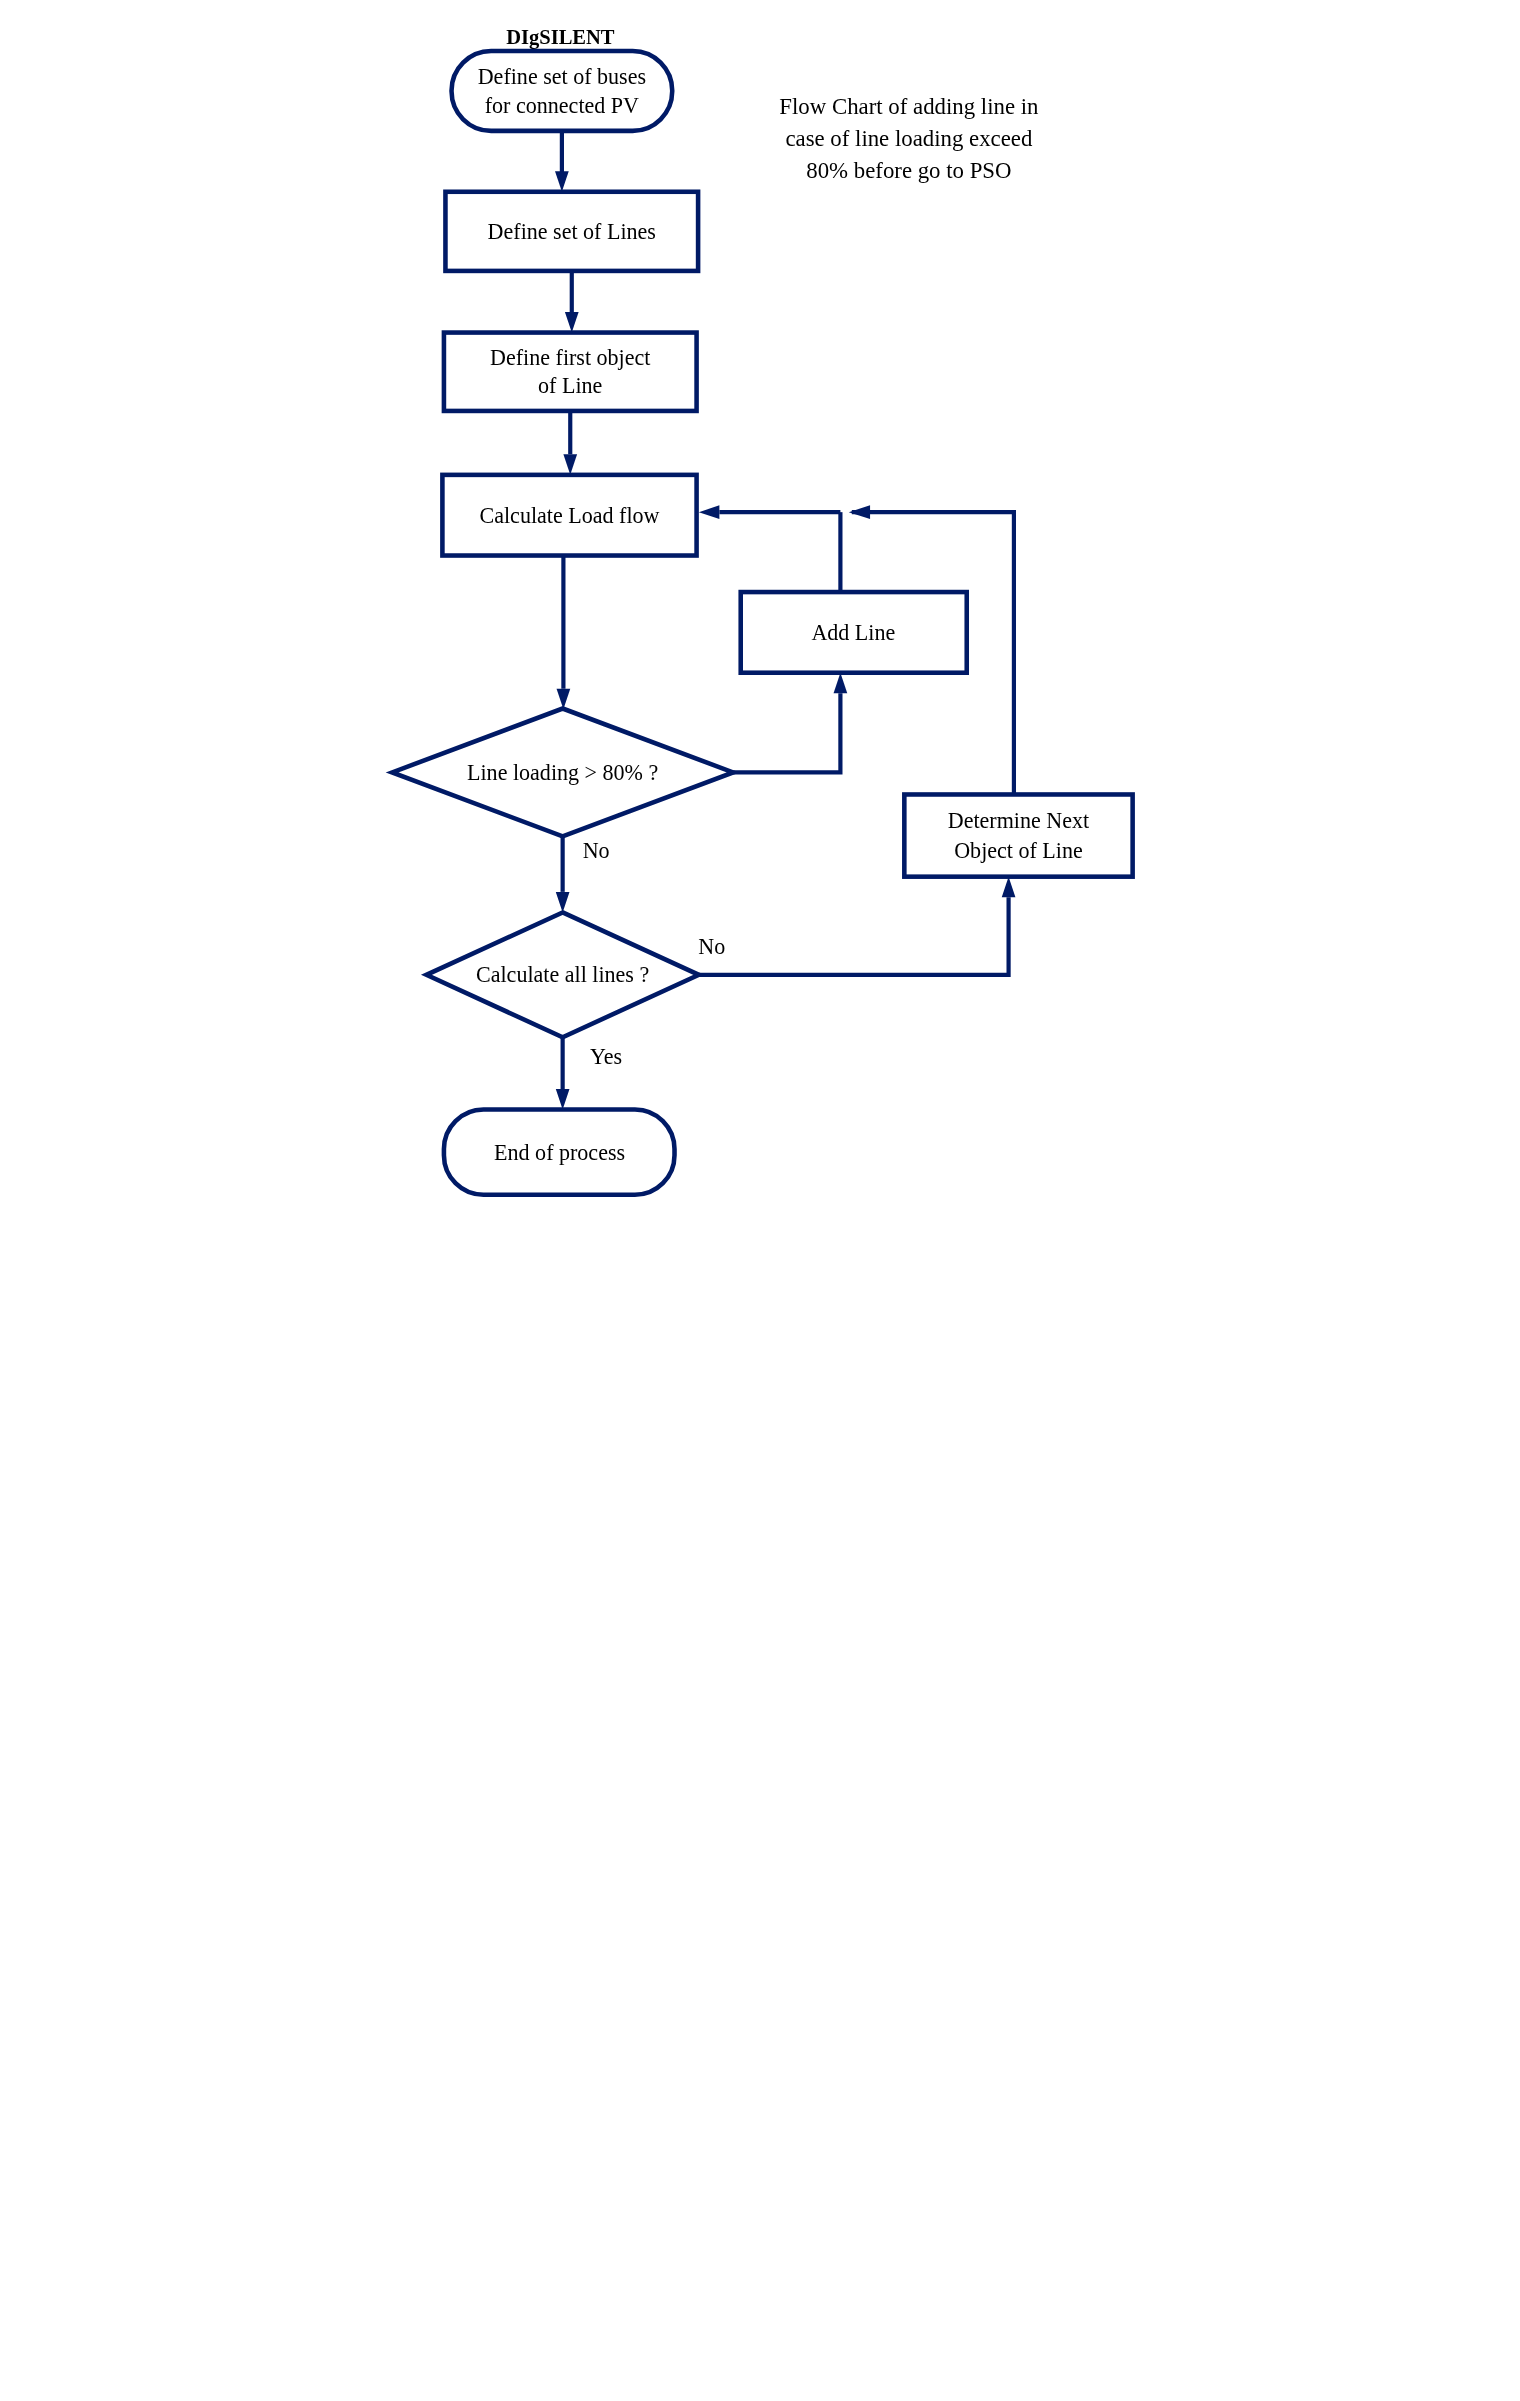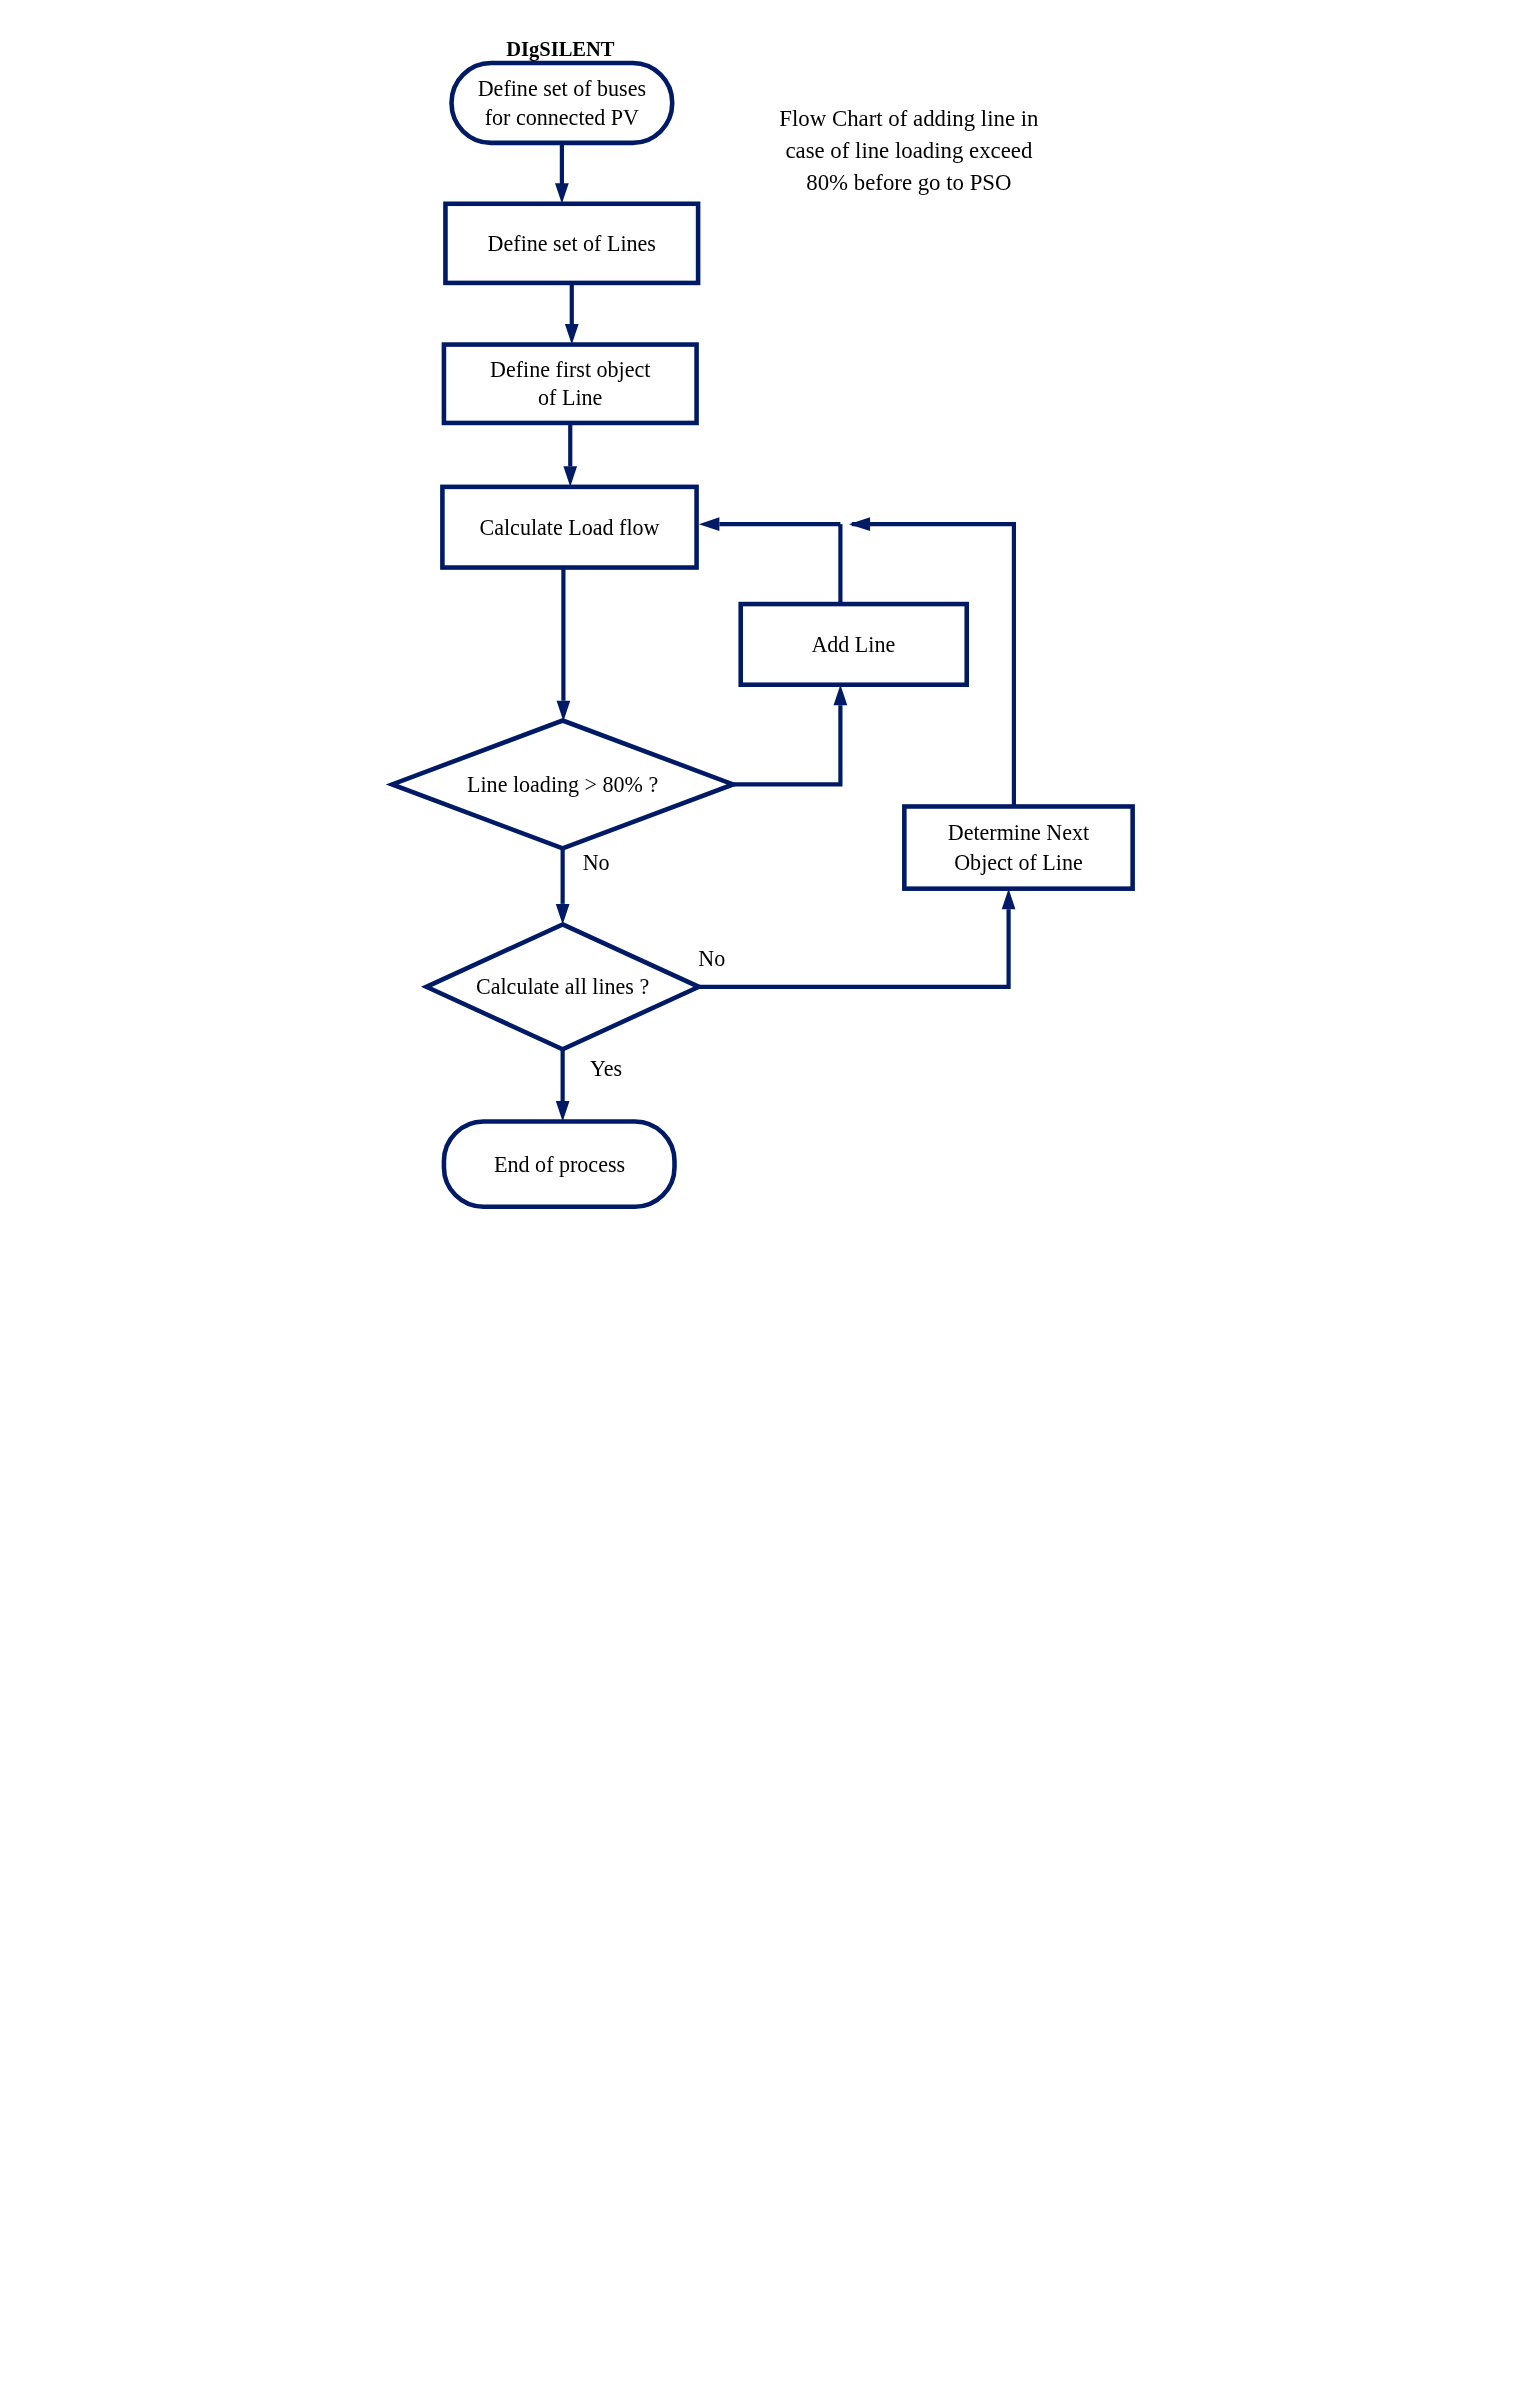--- a/index.html
+++ b/index.html
@@ -1,21 +1,21 @@
 <!DOCTYPE html>
 <html style="--line-color: #001a66; --text-color: #000000; --bg-color: #ffffff;font-size:10.8px"><head>
 <meta charset="utf-8">
 <style>
   :root{
     --line-color:#001a66;
     --text-color:#000000;
     --bg-color:#ffffff;
   }
   html,body{margin:0;padding:0;background:var(--bg-color);}
-  .page{width:100%;max-width:761px;margin:12px auto;background:var(--bg-color);}
+  .page{width:100%;max-width:761px;margin:0 auto;background:var(--bg-color);}
   svg{display:block;width:100%;height:auto;background:var(--bg-color);}
   .shape{fill:#ffffff;stroke:var(--line-color);stroke-width:6;}
   .connector{fill:none;stroke:var(--line-color);stroke-width:5.5;}
   .arrowhead{fill:var(--line-color);stroke:none;}
   .t{font-family:"Liberation Serif","DejaVu Serif",serif;fill:var(--text-color);font-size:29px;}
   .t-title{font-size:27px;font-weight:bold;}
   .t-annotation{font-size:30px;}
   .t-label{font-size:29px;}
 </style>
 </head>

